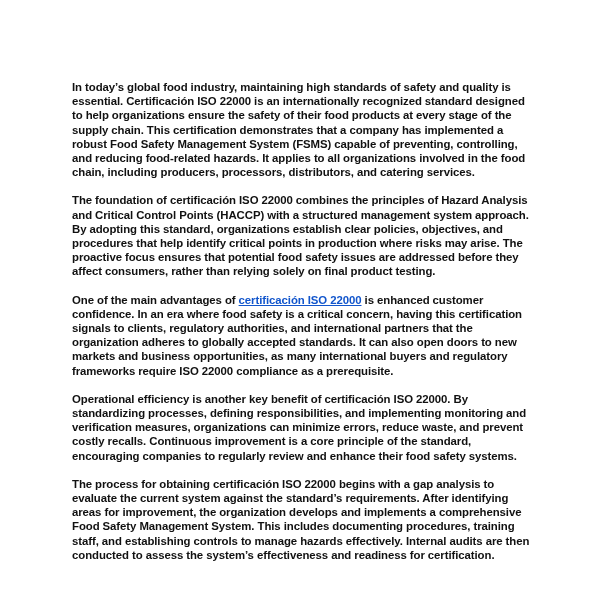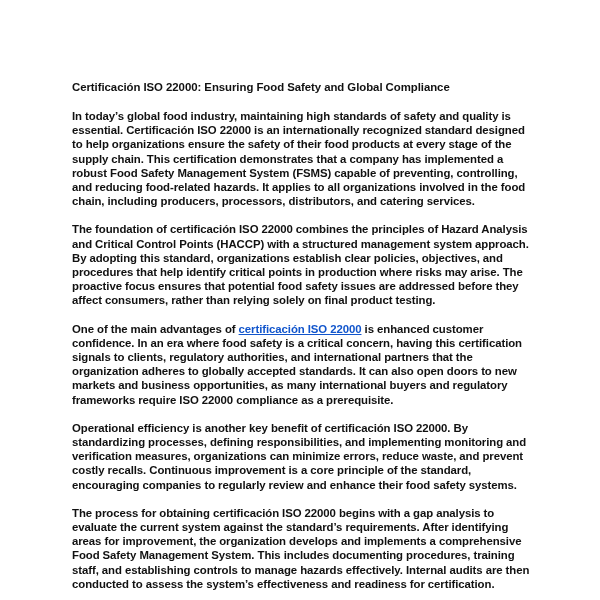--- a/index.html
+++ b/index.html
@@ -16,21 +16,20 @@
   .para {
     font-size: 11.4px; font-weight: bold; line-height: 14.2px;
     margin: 0 0 14px 0; letter-spacing: -0.08px;
   }
   .link { color: #1155cc; }
 </style>
 </head>
 <body>
 
 <div class="page">
-  <p class="title">Certificación ISO 22000: Ensuring Food Safety and Global Compliance</p>
 
   <p class="para">In today’s global food industry, maintaining high standards of safety and quality is essential. Certificación ISO 22000 is an internationally recognized standard designed to help organizations ensure the safety of their food products at every stage of the supply chain. This certification demonstrates that a company has implemented a robust Food Safety Management System (FSMS) capable of preventing, controlling, and reducing food-related hazards. It applies to all organizations involved in the food chain, including producers, processors, distributors, and catering services.</p>
 
   <p class="para">The foundation of certificación ISO 22000 combines the principles of Hazard Analysis and Critical Control Points (HACCP) with a structured management system approach. By adopting this standard, organizations establish clear policies, objectives, and procedures that help identify critical points in production where risks may arise. The proactive focus ensures that potential food safety issues are addressed before they affect consumers, rather than relying solely on final product testing.</p>
 
   <p class="para"><span>One of the main advantages of </span><a class="link" href="#">certificación ISO 22000</a><span> is enhanced customer confidence. In an era where food safety is a critical concern, having this certification signals to clients, regulatory authorities, and international partners that the organization adheres to globally accepted standards. It can also open doors to new markets and business opportunities, as many international buyers and regulatory frameworks require ISO 22000 compliance as a prerequisite.</span></p>
 
   <p class="para">Operational efficiency is another key benefit of certificación ISO 22000. By standardizing processes, defining responsibilities, and implementing monitoring and verification measures, organizations can minimize errors, reduce waste, and prevent costly recalls. Continuous improvement is a core principle of the standard, encouraging companies to regularly review and enhance their food safety systems.</p>
 
   <p class="para">The process for obtaining certificación ISO 22000 begins with a gap analysis to evaluate the current system against the standard’s requirements. After identifying areas for improvement, the organization develops and implements a comprehensive Food Safety Management System. This includes documenting procedures, training staff, and establishing controls to manage hazards effectively. Internal audits are then conducted to assess the system’s effectiveness and readiness for certification.</p>

